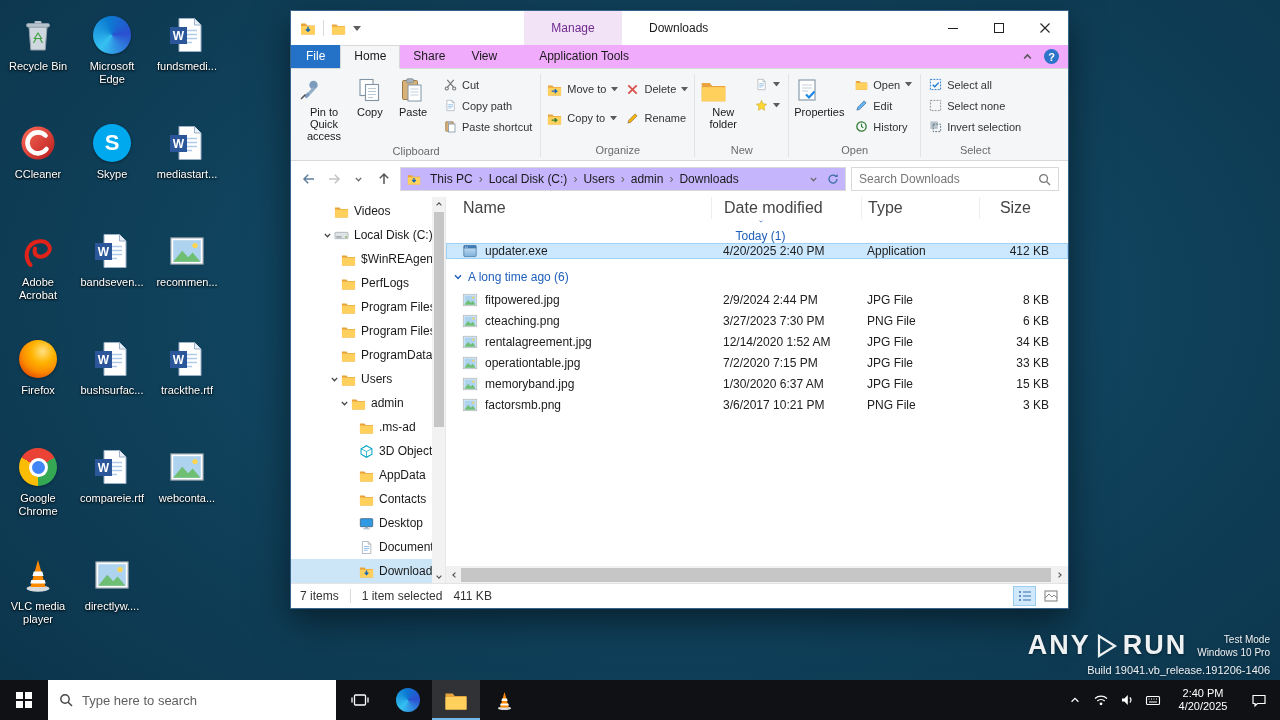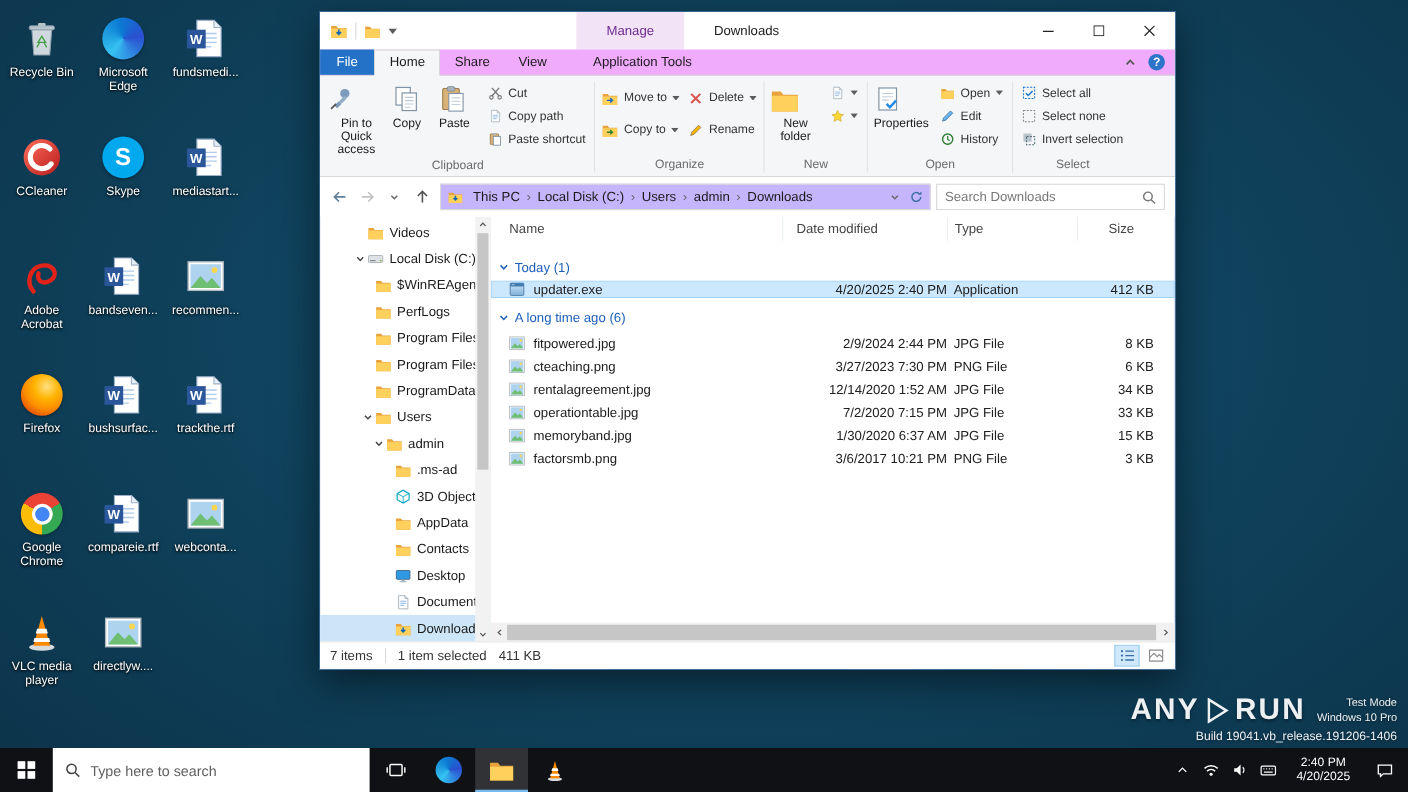--- a/index.html
+++ b/index.html
@@ -79,33 +79,33 @@
   .nav-item .fi { margin-right:5px; }
   .nav-item.lvl0 { padding-left:30px; } .nav-item.lvl1 { padding-left:37px; }
   .nav-item.lvl2 { padding-left:47px; } .nav-item.lvl3 { padding-left:55px; }
   .nav-item.selected { background:#cde6f7; }
   .v-scroll { position:absolute; right:0; top:0; bottom:0; width:13px; background:#f2f2f2; }
   .v-arrow { height:13px; display:flex; align-items:center; justify-content:center; }
   .v-arrow.bottom { position:absolute; bottom:0; left:0; right:0; }
   .v-thumb { position:absolute; left:1.5px; width:10px; top:15px; height:215px; background:#c6c6c6; }
 
   .files { flex:1; display:flex; flex-direction:column; }
-  .cols { height:22px; display:flex; align-items:center; color:#444; font-size:12px; }
+  .cols { height:22px; display:flex; align-items:center; color:#444; font-size:16px; }
   .colh { height:100%; display:flex; align-items:center; }
   .col-name { width:265px; padding-left:17px; }
   .col-mod  { width:150px; padding-left:12px; border-left:1px solid #eceff1; }
   .col-type { width:118px; padding-left:6px; border-left:1px solid #eceff1; }
   .col-size { width:80px; justify-content:flex-end; padding-right:28px; border-left:1px solid #eceff1; }
   .list { flex:1; overflow:hidden; }
   .grp-hdr { height:24px; display:flex; align-items:center; color:#1d5fba; padding-left:7px; gap:5px; font-size:12px; }
-  .grp-hdr.first { margin-top:12px; } .grp-hdr.later { margin-top:6px; }
+  .grp-hdr.first { margin-top:0;flex-direction:column; } .grp-hdr.later { margin-top:6px; }
   .row { height:21px; display:flex; align-items:center; color:#202020; }
   .row.selected { height:16px; background:#cce8ff; box-shadow:inset 0 0 0 1px #9fd1f7; }
   .c-name { width:265px; display:flex; align-items:center; gap:7px; padding-left:16px; }
-  .c-mod { width:150px; padding-left:12px;text-align:right; } .c-type { width:118px; padding-left:6px; }
+  .c-mod { width:150px; padding-left:12px; } .c-type { width:118px; padding-left:6px; }
   .c-size { width:80px; text-align:right; padding-right:10px; }
 
   .hscroll { height:17px; background:#f1f1f1; position:relative; display:flex; align-items:center; }
   .h-arrow { width:16px; height:17px; display:flex; align-items:center; justify-content:center; }
   .h-arrow.right { position:absolute; right:0; }
   .h-thumb { position:absolute; left:15px; right:17px; top:1.5px; bottom:1.5px; background:#c6c6c6; }
 
   .statusbar { height:25px; border-top:1px solid #e4e4e4; display:flex; align-items:center; background:#fff; }
   .sb-left { display:flex; align-items:center; gap:11px; padding-left:9px; font-size:12px; color:#333; }
   .sb-div { width:1px; height:14px; background:#d9d9d9; }

